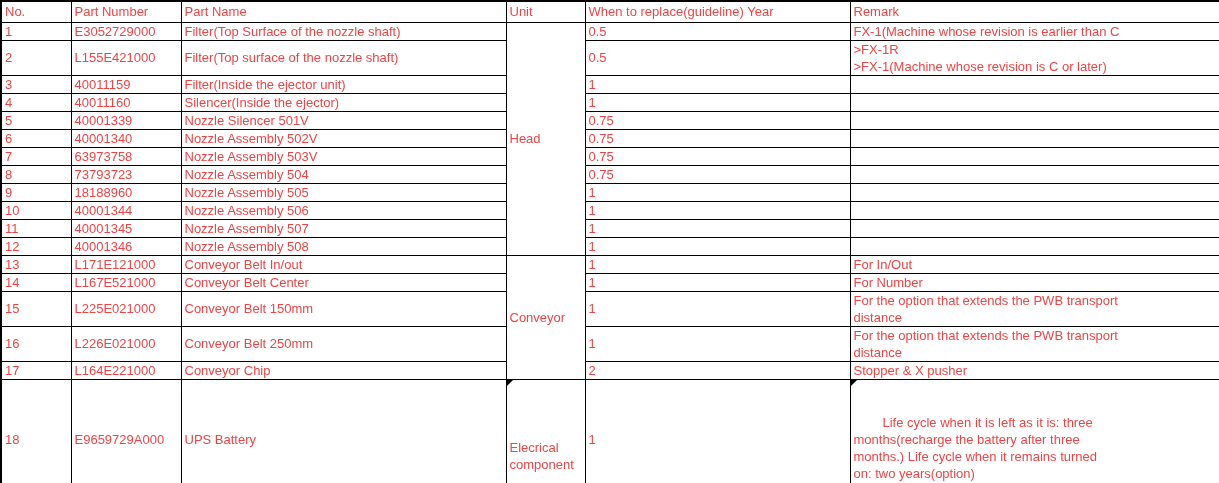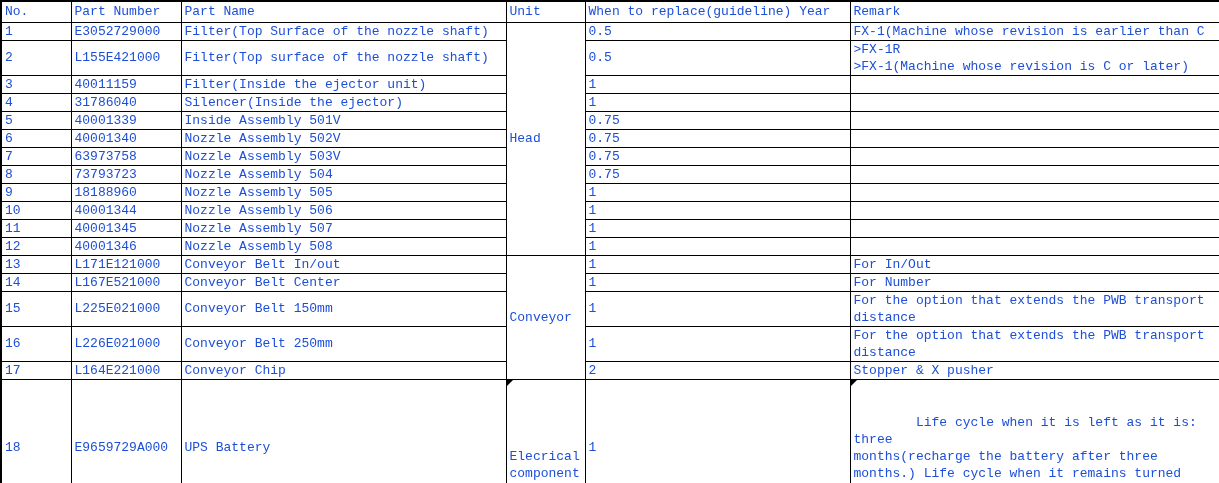--- a/index.html
+++ b/index.html
@@ -1,20 +1,20 @@
 <!DOCTYPE html>
 <html><head>
 <meta charset="utf-8">
 <style>
   html, body { margin: 0; padding: 0; background: #ffffff; }
   .page {
     width: 1219px; height: 483px; overflow: hidden;
     background: #ffffff;
-    font-family: Liberation Mono, monospace;
-    font-size: 13px; line-height: 17px; color: #1d4ed8;
+    font-family: Liberation Sans, sans-serif;
+    font-size: 13px; line-height: 17px; color: #ef4444;
   }
   table.parts {
     border-collapse: collapse; table-layout: fixed;
     width: 1219px;
     border-top: 2px solid #000; border-left: 2px solid #000;
     border-right: 3px solid #000; border-bottom: 4px solid #000;
   }
   .parts th, .parts td {
     border: 1px solid #000;
     padding: 0 3px;
@@ -83,29 +83,29 @@
     </tr>
     <tr>
       <td class="c">3</td>
       <td class="c">40011159</td>
       <td>Filter(Inside the ejector unit)</td>
       <td class="c">1</td>
       <td class="remark"></td>
     </tr>
     <tr>
       <td class="c">4</td>
-      <td class="c">31786040</td>
+      <td class="c">40011160</td>
       <td>Silencer(Inside the ejector)</td>
       <td class="c">1</td>
       <td class="remark"></td>
     </tr>
     <tr>
       <td class="c">5</td>
       <td class="c">40001339</td>
-      <td>Inside Assembly 501V</td>
+      <td>Nozzle Silencer 501V</td>
       <td class="c">0.75</td>
       <td class="remark"></td>
     </tr>
     <tr>
       <td class="c">6</td>
       <td class="c">40001340</td>
       <td>Nozzle Assembly 502V</td>
       <td class="c">0.75</td>
       <td class="remark"></td>
     </tr>

